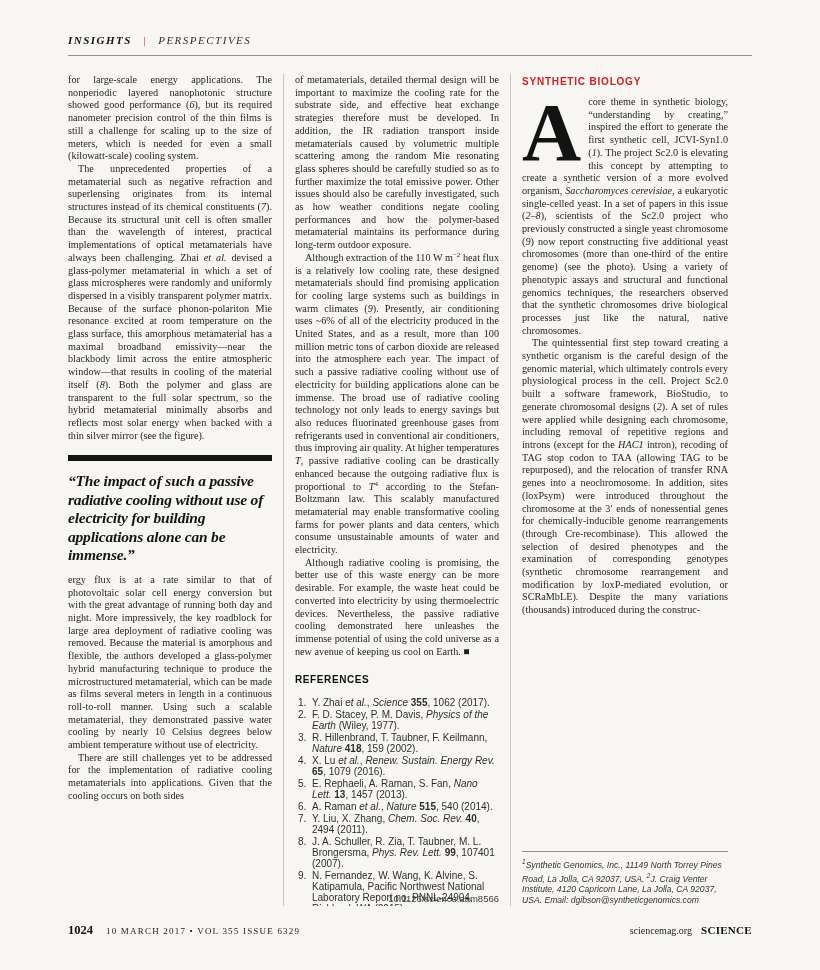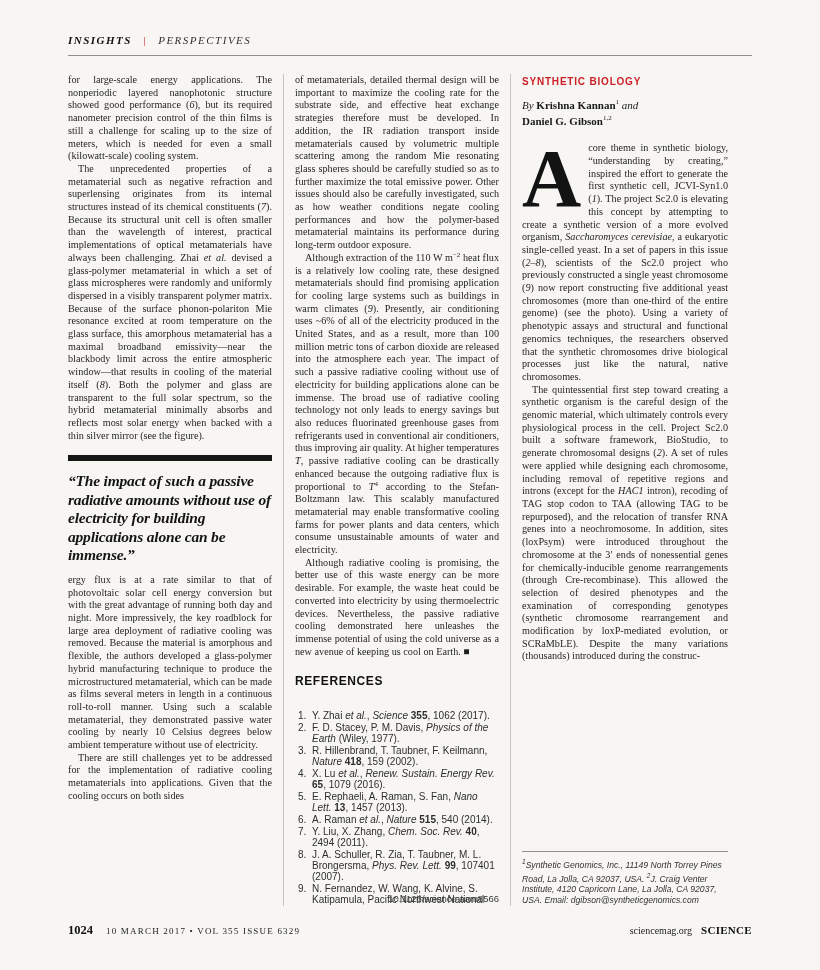--- a/index.html
+++ b/index.html
@@ -28,22 +28,22 @@
   .ind{text-indent:10px;}
   .bp sup{font-size:7px;line-height:0;}
 
   
   .pull{margin:13px 0 9px;}
   .pull .bar{height:6px;background:#151515;margin-bottom:11px;}
   .pull .q{font-style:italic;font-weight:bold;font-size:15.5px;line-height:18.5px;
            color:#141414;letter-spacing:-0.2px;}
 
   
-  .refs-h{font-family:"Liberation Sans",sans-serif;font-weight:bold;font-size:12px;
-          letter-spacing:0.6px;color:#111;margin:16px 0 22px;}
+  .refs-h{font-family:"Liberation Sans",sans-serif;font-weight:bold;font-size:10px;
+          letter-spacing:0.6px;color:#111;margin:16px 0 12px;}
   .refs{list-style:none;counter-reset:r;margin:0;padding:0;
         font-family:"Liberation Sans",sans-serif;font-size:10px;line-height:11px;color:#2e2e2e;}
   .refs li{counter-increment:r;position:relative;padding-left:17px;margin-bottom:1px;}
   .refs li::before{content:counter(r) ".";position:absolute;left:3px;}
   .doi{position:absolute;bottom:2px;right:0;font-family:"Liberation Sans",sans-serif;
        font-size:9.5px;color:#3a3a3a;}
 
   
   .kicker{font-family:"Liberation Sans",sans-serif;font-weight:bold;font-size:10px;
           letter-spacing:0.8px;color:#cc2128;margin:2px 0 9px;}
@@ -79,21 +79,21 @@
     <span class="sub">PERSPECTIVES</span>
   </div>
 
   <div class="cols">
 
     <div class="col c1">
       <p class="bp">for large-scale energy applications. The nonperiodic layered nanophotonic structure showed good performance (<i>6</i>), but its required nanometer precision control of the thin films is still a challenge for scaling up to the size of meters, which is needed for even a small (kilowatt-scale) cooling system.</p>
       <p class="bp ind">The unprecedented properties of a metamaterial such as negative refraction and superlensing originates from its internal structures instead of its chemical constituents (<i>7</i>). Because its structural unit cell is often smaller than the wavelength of interest, practical implementations of optical metamaterials have always been challenging. Zhai <i>et al.</i> devised a glass-polymer metamaterial in which a set of glass microspheres were randomly and uniformly dispersed in a visibly transparent polymer matrix. Because of the surface phonon-polariton Mie resonance excited at room temperature on the glass surface, this amorphous metamaterial has a maximal broadband emissivity—near the blackbody limit across the entire atmospheric window—that results in cooling of the material itself (<i>8</i>). Both the polymer and glass are transparent to the full solar spectrum, so the hybrid metamaterial minimally absorbs and reflects most solar energy when backed with a thin silver mirror (see the figure).</p>
       <div class="pull">
         <div class="bar"></div>
-        <div class="q">“The impact of such a passive radiative amounts without use of electricity for building applications alone can be immense.”</div>
+        <div class="q">“The impact of such a passive radiative cooling without use of electricity for building applications alone can be immense.”</div>
       </div>
       <p class="bp">ergy flux is at a rate similar to that of photovoltaic solar cell energy conversion but with the great advantage of running both day and night. More impressively, the key roadblock for large area deployment of radiative cooling was removed. Because the material is amorphous and flexible, the authors developed a glass-polymer hybrid manufacturing technique to produce the microstructured metamaterial, which can be made as films several meters in length in a continuous roll-to-roll manner. Using such a scalable metamaterial, they demonstrated passive water cooling by nearly 10 Celsius degrees below ambient temperature without use of electricity.</p>
       <p class="bp ind">There are still challenges yet to be addressed for the implementation of radiative cooling metamaterials into applications. Given that the cooling occurs on both sides</p>
     </div>
 
     <div class="vrule"></div>
 
     <div class="col c2">
       <p class="bp">of metamaterials, detailed thermal design will be important to maximize the cooling rate for the substrate side, and effective heat exchange strategies therefore must be developed. In addition, the IR radiation transport inside metamaterials caused by volumetric multiple scattering among the random Mie resonating glass spheres should be carefully studied so as to further maximize the total emissive power. Other issues should also be carefully investigated, such as how weather conditions negate cooling performances and how the polymer-based metamaterial maintains its performance during long-term outdoor exposure.</p>
       <p class="bp ind">Although extraction of the 110 W m<sup>−2</sup> heat flux is a relatively low cooling rate, these designed metamaterials should find promising application for cooling large systems such as buildings in warm climates (<i>9</i>). Presently, air conditioning uses ~6% of all of the electricity produced in the United States, and as a result, more than 100 million metric tons of carbon dioxide are released into the atmosphere each year. The impact of such a passive radiative cooling without use of electricity for building applications alone can be immense. The broad use of radiative cooling technology not only leads to energy savings but also reduces fluorinated greenhouse gases from refrigerants used in conventional air conditioners, thus improving air quality. At higher temperatures <i>T</i>, passive radiative cooling can be drastically enhanced because the outgoing radiative flux is proportional to <i>T</i><sup>4</sup> according to the Stefan-Boltzmann law. This scalably manufactured metamaterial may enable transformative cooling farms for power plants and data centers, which consume unsustainable amounts of water and electricity.</p>
@@ -110,21 +110,20 @@
         <li>J. A. Schuller, R. Zia, T. Taubner, M. L. Brongersma, <i>Phys. Rev. Lett.</i> <b>99</b>, 107401 (2007).</li>
         <li>N. Fernandez, W. Wang, K. Alvine, S. Katipamula, Pacific Northwest National Laboratory Report no. PNNL-24904, Richland, WA (2015).</li>
       </ol>
       <div class="doi">10.1126/science.aam8566</div>
     </div>
 
     <div class="vrule"></div>
 
     <div class="col c3">
       <div class="kicker">SYNTHETIC BIOLOGY</div>
-      <div class="byline"><i>By</i> <b>Krishna Kannan</b><sup>1</sup> <i>and</i><br><b>Daniel G. Gibson</b><sup>1,2</sup></div>
       <p class="bp">
         <span class="dropcap">A</span><span>core theme in synthetic biology, “understanding by creating,” inspired the effort to generate the first synthetic cell, JCVI-Syn1.0 (<i>1</i>). The project Sc2.0 is elevating this concept by attempting to create a synthetic version of a more evolved organism, <i>Saccharomyces cerevisiae</i>, a eukaryotic single-celled yeast. In a set of papers in this issue (<i>2</i>–<i>8</i>), scientists of the Sc2.0 project who previously constructed a single yeast chromosome (<i>9</i>) now report constructing five additional yeast chromosomes (more than one-third of the entire genome) (see the photo). Using a variety of phenotypic assays and structural and functional genomics techniques, the researchers observed that the synthetic chromosomes drive biological processes just like the natural, native chromosomes.</span>
       </p>
       <p class="bp ind">The quintessential first step toward creating a synthetic organism is the careful design of the genomic material, which ultimately controls every physiological process in the cell. Project Sc2.0 built a software framework, BioStudio, to generate chromosomal designs (<i>2</i>). A set of rules were applied while designing each chromosome, including removal of repetitive regions and introns (except for the <i>HAC1</i> intron), recoding of TAG stop codon to TAA (allowing TAG to be repurposed), and the relocation of transfer RNA genes into a neochromosome. In addition, sites (loxPsym) were introduced throughout the chromosome at the 3′ ends of nonessential genes for chemically-inducible genome rearrangements (through Cre-recombinase). This allowed the selection of desired phenotypes and the examination of corresponding genotypes (synthetic chromosome rearrangement and modification by loxP-mediated evolution, or SCRaMbLE). Despite the many variations (thousands) introduced during the construc-</p>
       <div class="footnote"><sup>1</sup>Synthetic Genomics, Inc., 11149 North Torrey Pines Road, La Jolla, CA 92037, USA. <sup>2</sup>J. Craig Venter Institute, 4120 Capricorn Lane, La Jolla, CA 92037, USA. Email: dgibson@syntheticgenomics.com</div>
     </div>
 
   </div>
 
   <div class="footer">

